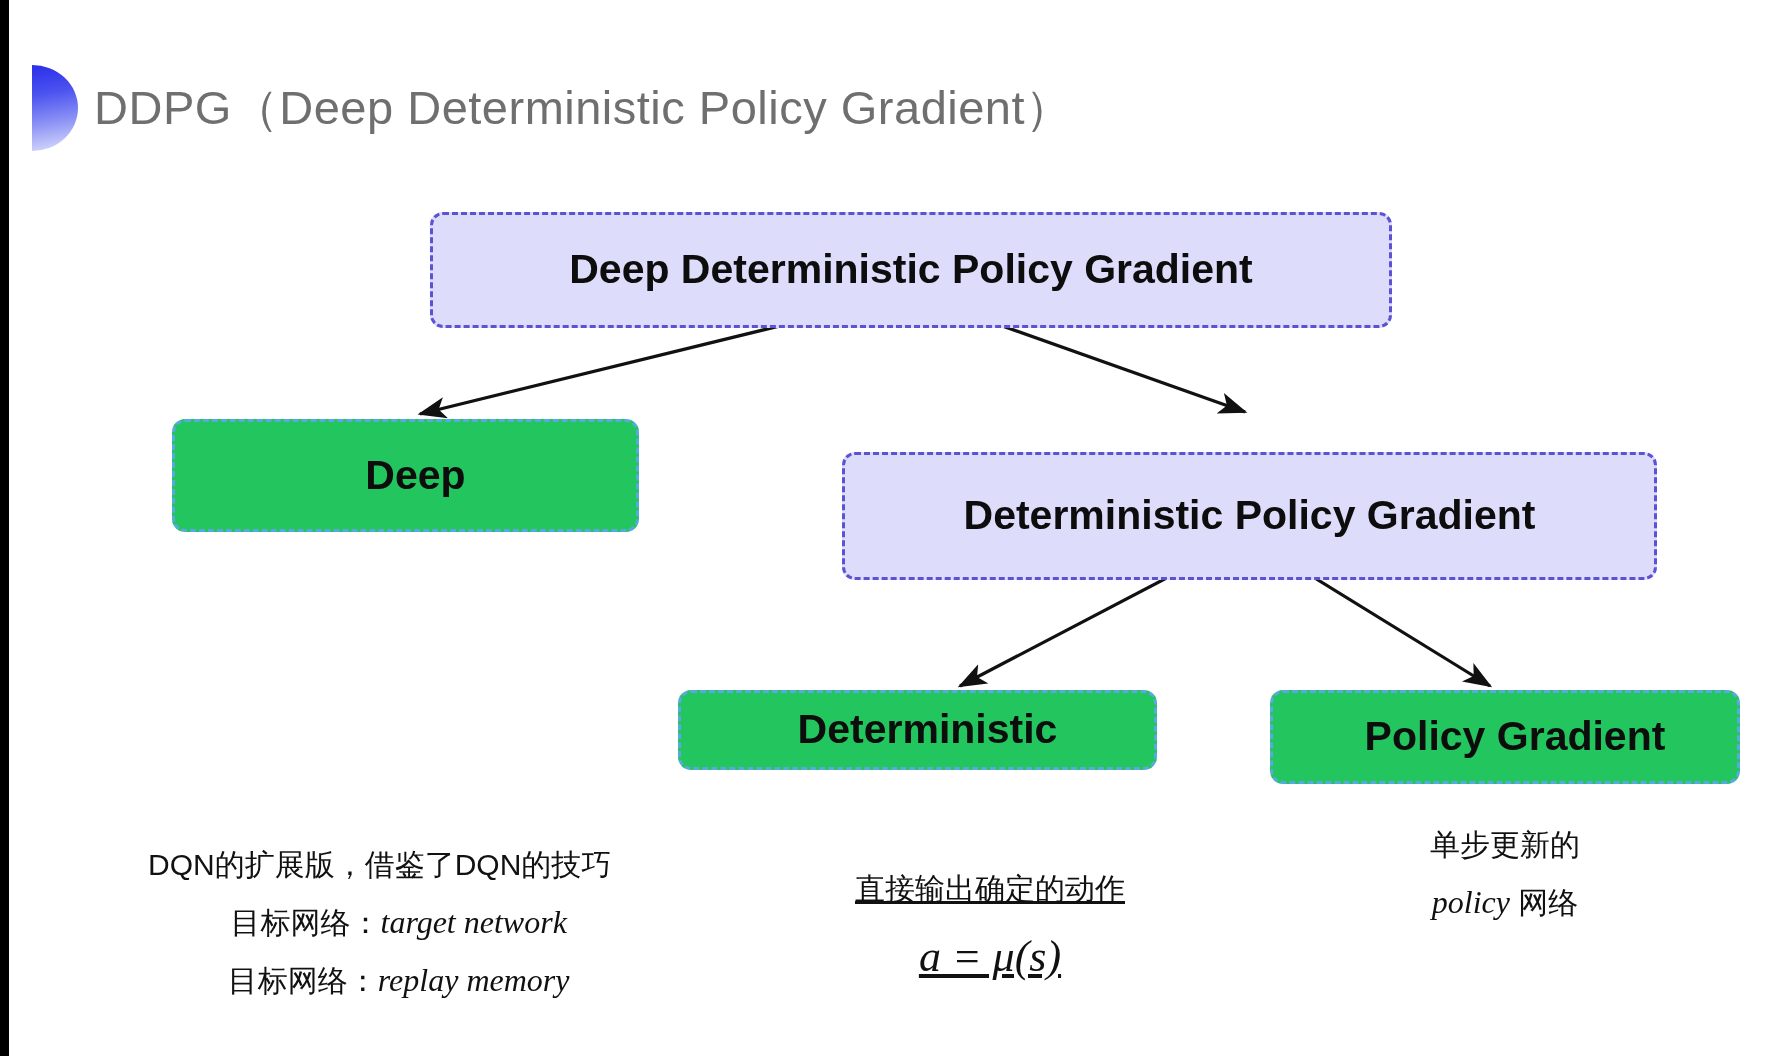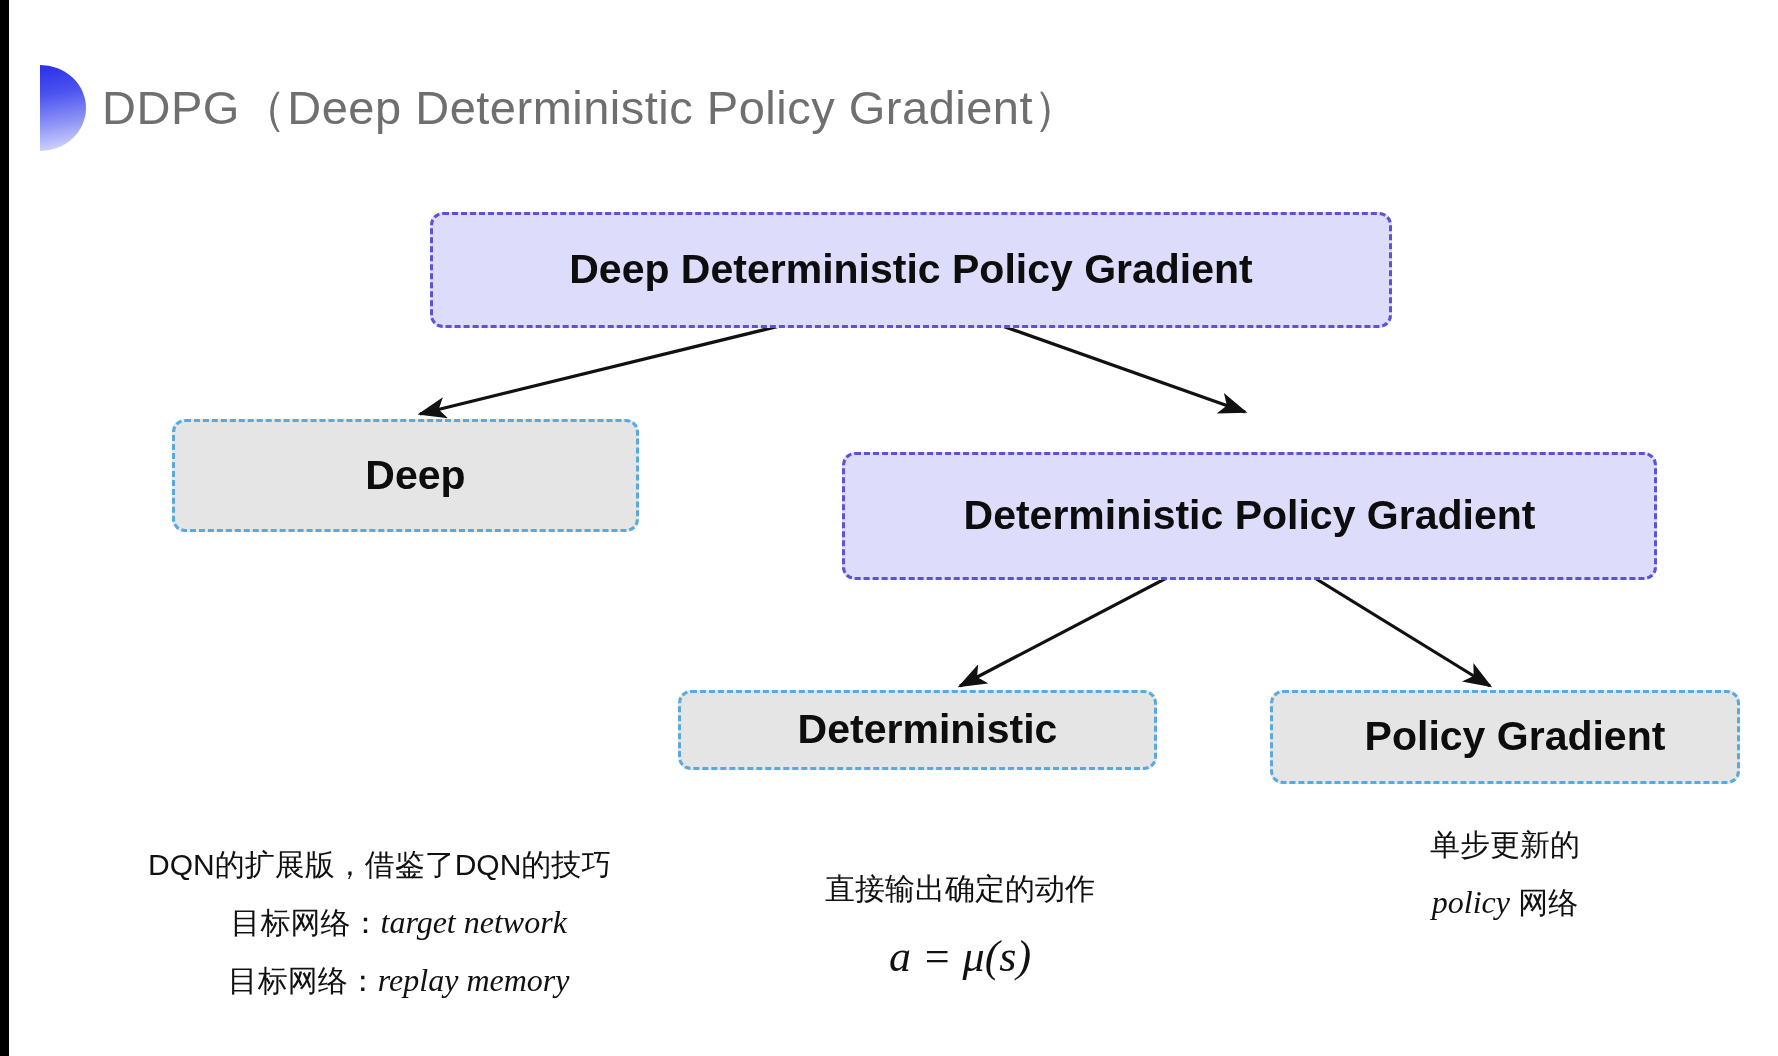--- a/index.html
+++ b/index.html
@@ -18,21 +18,21 @@
   
   #left-band {
     position: absolute;
     left: 0; top: 0;
     width: 9px; height: 1056px;
     background: #000000;
   }
   
   #title-row {
     position: absolute;
-    left: 40px;
+    left: 32px;
     top: 62px;
     height: 92px;
     display: flex;
     align-items: center;
     justify-content: flex-end;
   }
   #title-bullet {
     width: 46px;
     height: 86px;
     margin-right: 16px;
@@ -60,21 +60,21 @@
     text-align: center;
     color: #0d0d0d;
     border-radius: 13px;
   }
   .node-purple {
     background: #dddcfb;
     border: 3px dashed #5b52d6;
     margin-top: 36px;
   }
   .node-blue {
-    background: #e5e5e5;
+    background: #22c55e;
     border: 3px dashed #58a9dd;
     padding-left: 20px;
   }
   .node-label {
     font-size: 40px;
     font-weight: 600;
     line-height: 1.1;
     white-space: nowrap;
   }
   .node-label.lg { font-size: 41px; }
@@ -107,21 +107,21 @@
     font-size: 32px;
   }
   .caption .mathline {
     font-family: "Liberation Serif", serif;
     font-style: italic;
     font-size: 44px;
   }
   #caption-deep { left: 148px; top: 838px; text-align: center; }
   #caption-deep .line { display: block; }
   #caption-deep .line.indent { padding-left: 38px; }
-  #caption-det { left: 730px; top: 862px; width: 460px; text-align: center; white-space: normal; }
+  #caption-det { left: 760px; top: 862px; width: 460px; text-align: center; white-space: normal; text-decoration: underline; }
   #caption-pg  { left: 1275px; top: 818px; width: 460px; text-align: center; white-space: normal; }
   #caption-det .line, #caption-pg .line { display: block; }
 </style>
 </head>
 <body>
 
 <div id="slide">
 
   <div id="left-band"></div>
 

